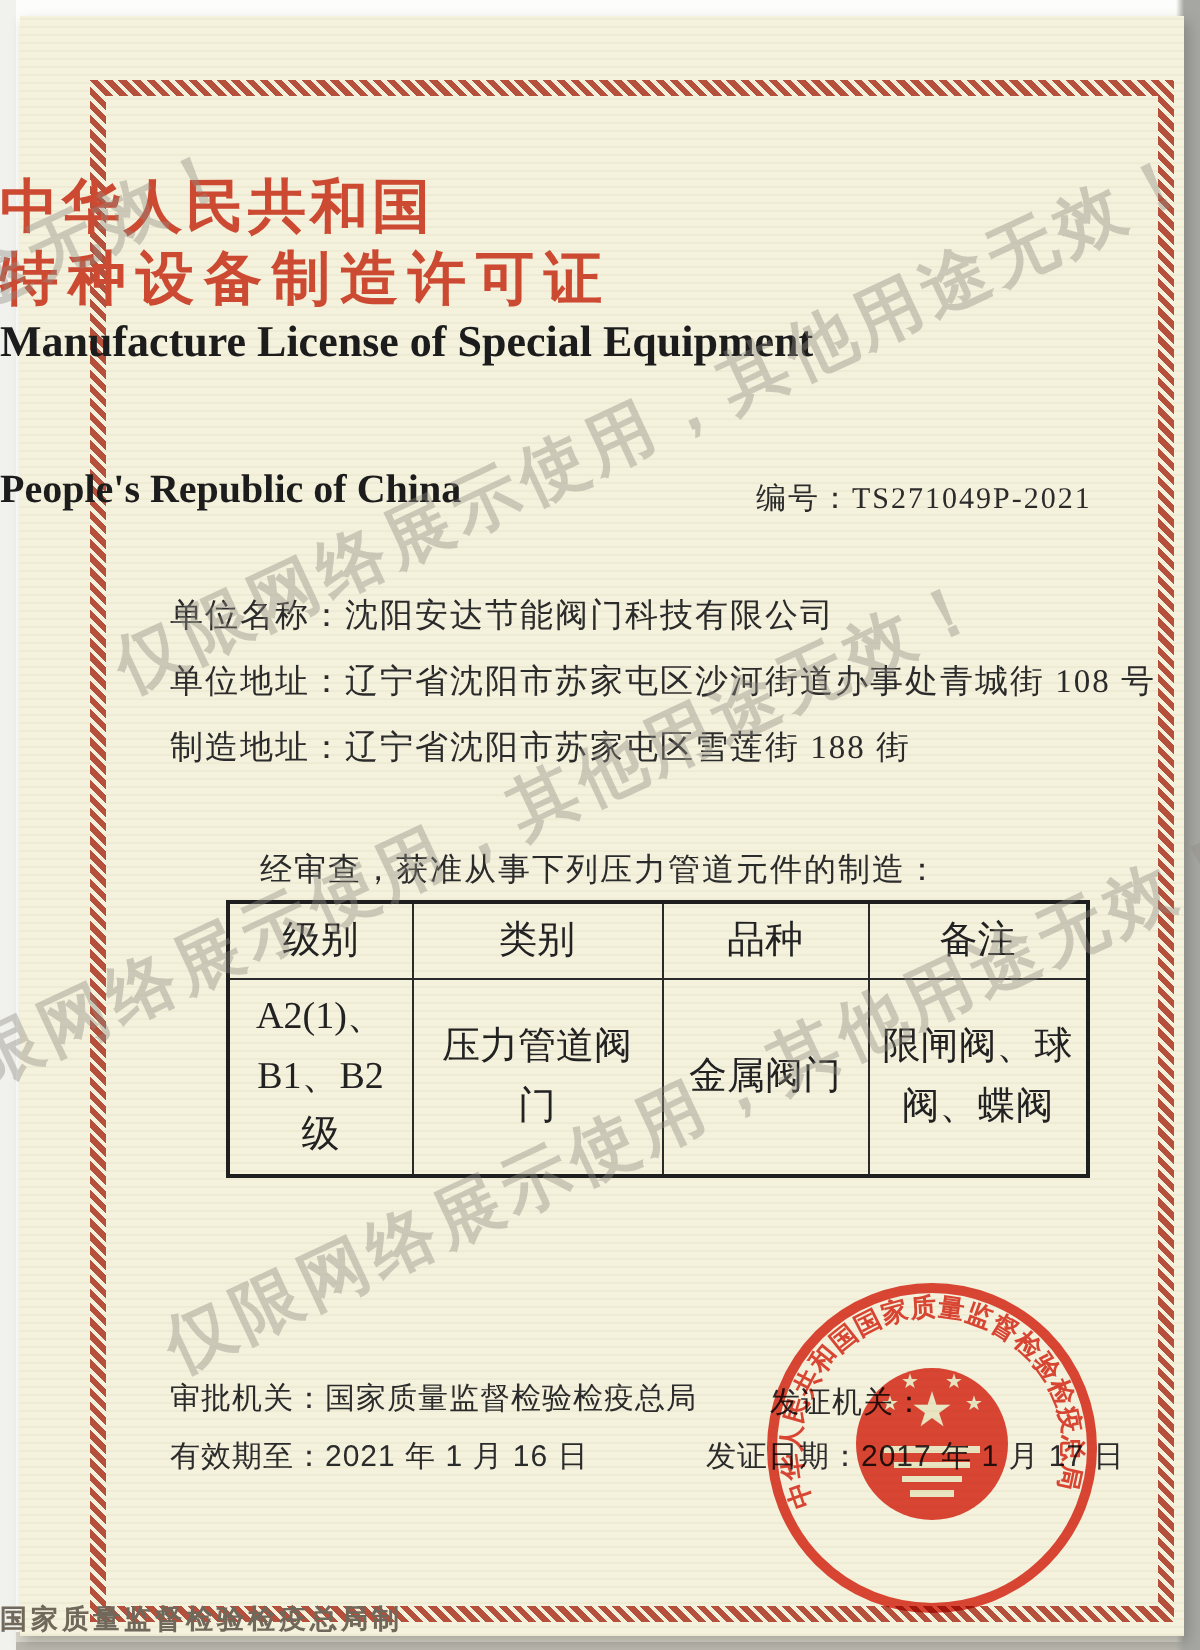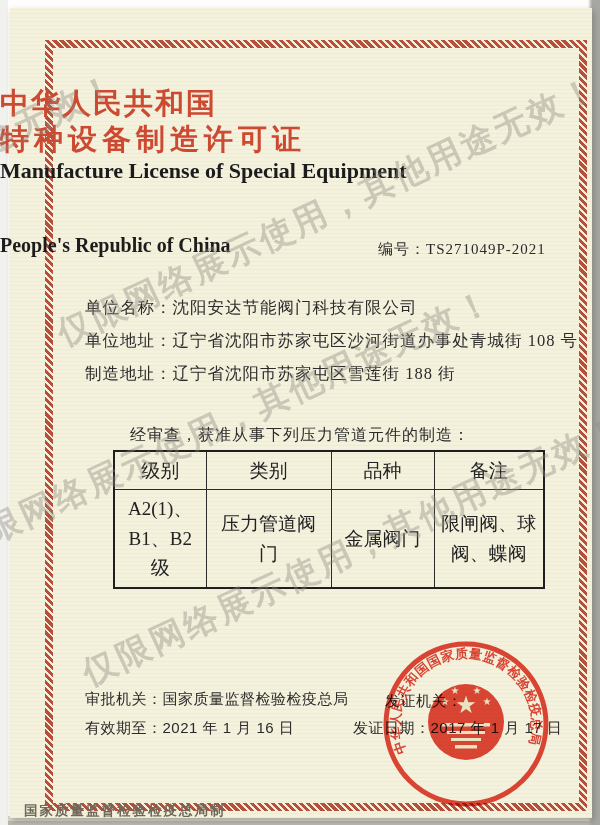--- a/index.html
+++ b/index.html
@@ -44,21 +44,21 @@
     font-size:19px;color:#222;margin-left:20px;
   }
   table.lic th, table.lic td{
     border:1px solid #2a2a2a;text-align:center;vertical-align:middle;
     padding:4px 6px;font-weight:normal;line-height:1.55;
   }
   table.lic th{height:24px;}
   table.lic td{height:56px;}
   .foot-line{font-size:15px;color:#2b2b2b;letter-spacing:0.5px;white-space:nowrap;}
   .date-val{font-family:"Liberation Sans", sans-serif;font-size:15px;}
-  .bottom-note{font-size:13.5px;font-weight:bold;color:#70685a;letter-spacing:2px;margin-left:24px;}
+  .bottom-note{font-size:13.5px;font-weight:bold;color:#70685a;letter-spacing:2px;}
   .watermark{
     font-size:34px;font-weight:bold;white-space:nowrap;
     color:rgba(143,140,130,0.40);letter-spacing:3px;
     transform:rotate(-25deg);transform-origin:left top;
     pointer-events:none;z-index:6;
   }
   .seal-wrap{left:375px;top:633px;width:182px;height:182px;z-index:5;
     mix-blend-mode:multiply;opacity:0.93;}
   .content-text{z-index:3;}
 </style>

